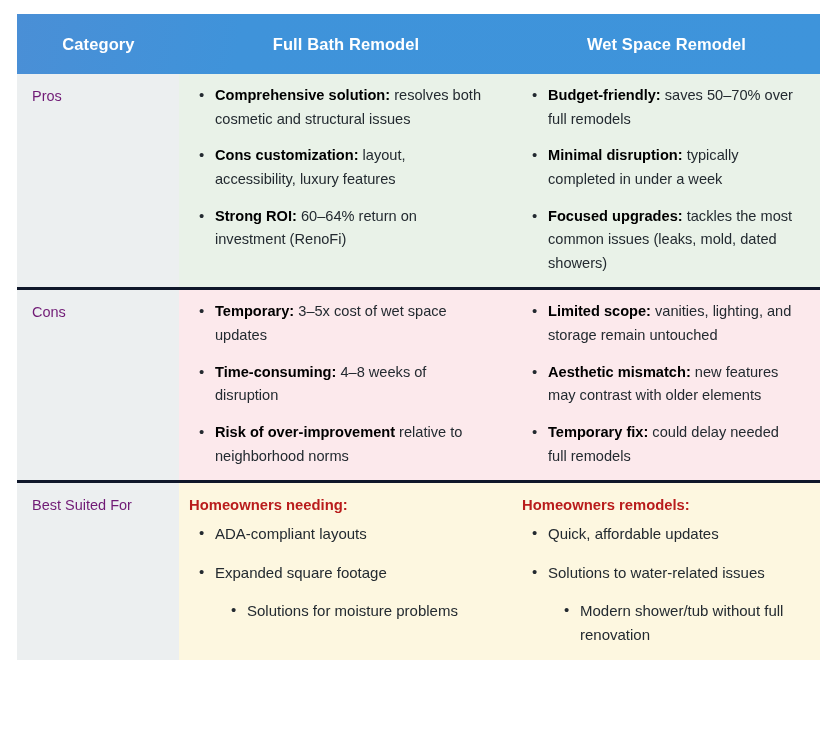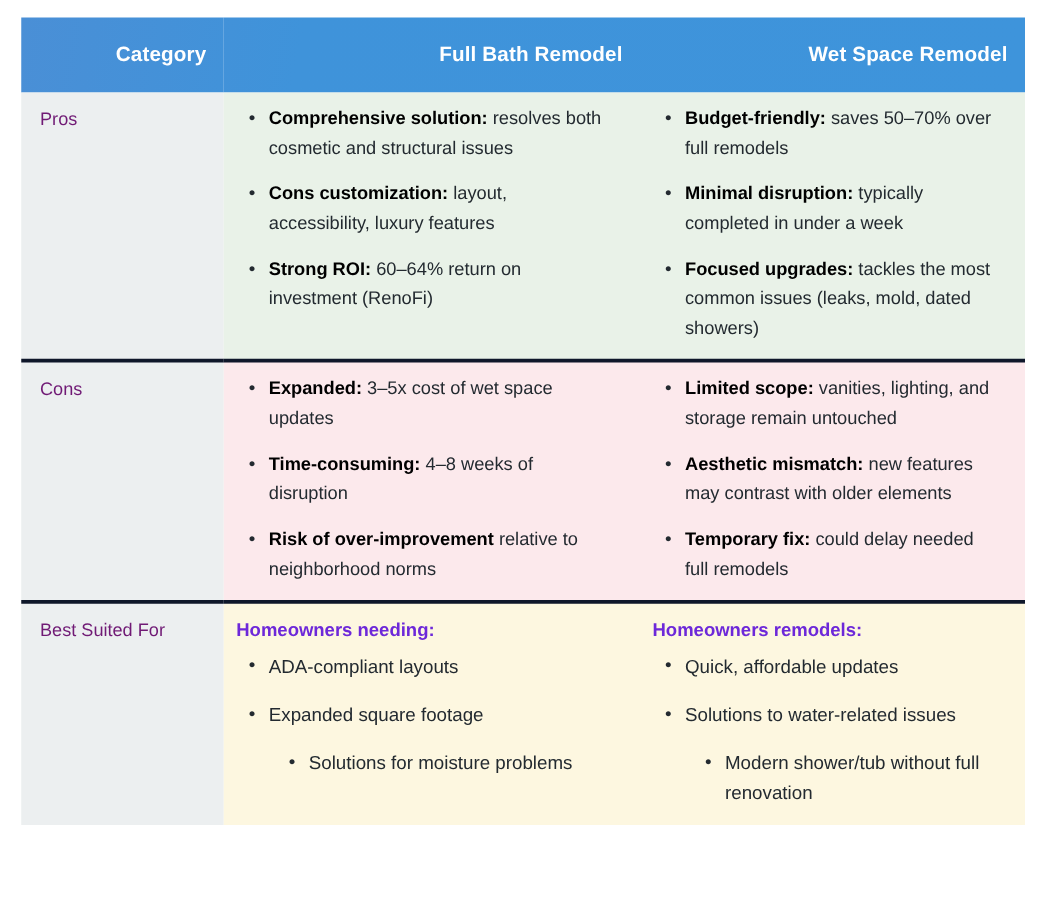--- a/index.html
+++ b/index.html
@@ -27,21 +27,21 @@
     width: 803px;
     border-collapse: collapse;
     table-layout: fixed;
   }
 
   
   thead tr {
     background: linear-gradient(100deg, #4a8fd6 0%, #3f93da 28%, #3e94db 100%);
   }
   thead th {
-    text-align: right;
+    text-align: center;
     vertical-align: middle;
     color: #ffffff;
     font-size: 16.5px;
     font-weight: 600;
     letter-spacing: .1px;
     padding: 20px 14px 19px 15px;
     border: 0;
     height: 60px;
     box-sizing: border-box;
   }
@@ -106,21 +106,21 @@
     line-height: 1.62;
   }
   .lbl {
     font-weight: 700;
     color: #000000;
   }
 
   .sub-head {
     font-size: 14.8px;
     font-weight: 700;
-    color: #6d28d9;
+    color: #b91c1c;
     margin: 4px 0 9px 0;
     padding-left: 0;
   }
   ul.plain {
     margin: 0;
     padding: 0 0 0 26px;
     list-style: none;
   }
   ul.plain > li {
     position: relative;
@@ -172,21 +172,21 @@
             <li><span class="lbl">Focused upgrades:</span><span> tackles the most common issues (leaks, mold, dated showers)</span></li>
           </ul>
         </td>
       </tr>
 
       <tr class="row-cons">
         <td class="cat-cell">Cons</td>
 
         <td class="body-cell">
           <ul class="bullets">
-            <li><span class="lbl">Expanded:</span><span> 3–5x cost of wet space updates</span></li>
+            <li><span class="lbl">Temporary:</span><span> 3–5x cost of wet space updates</span></li>
             <li><span class="lbl">Time-consuming:</span><span> 4–8 weeks of disruption</span></li>
             <li><span class="lbl">Risk of over-improvement</span><span> relative to neighborhood norms</span></li>
           </ul>
         </td>
 
         <td class="body-cell">
           <ul class="bullets">
             <li><span class="lbl">Limited scope:</span><span> vanities, lighting, and storage remain untouched</span></li>
             <li><span class="lbl">Aesthetic mismatch:</span><span> new features may contrast with older elements</span></li>
             <li><span class="lbl">Temporary fix:</span><span> could delay needed full remodels</span></li>

